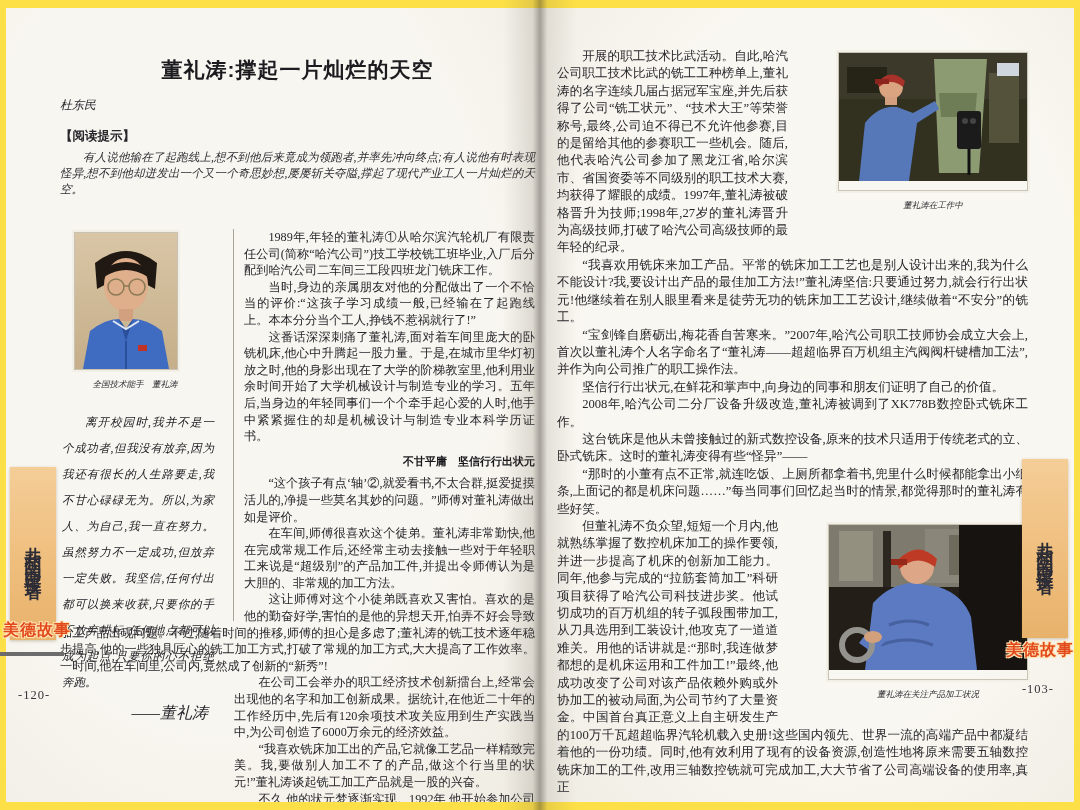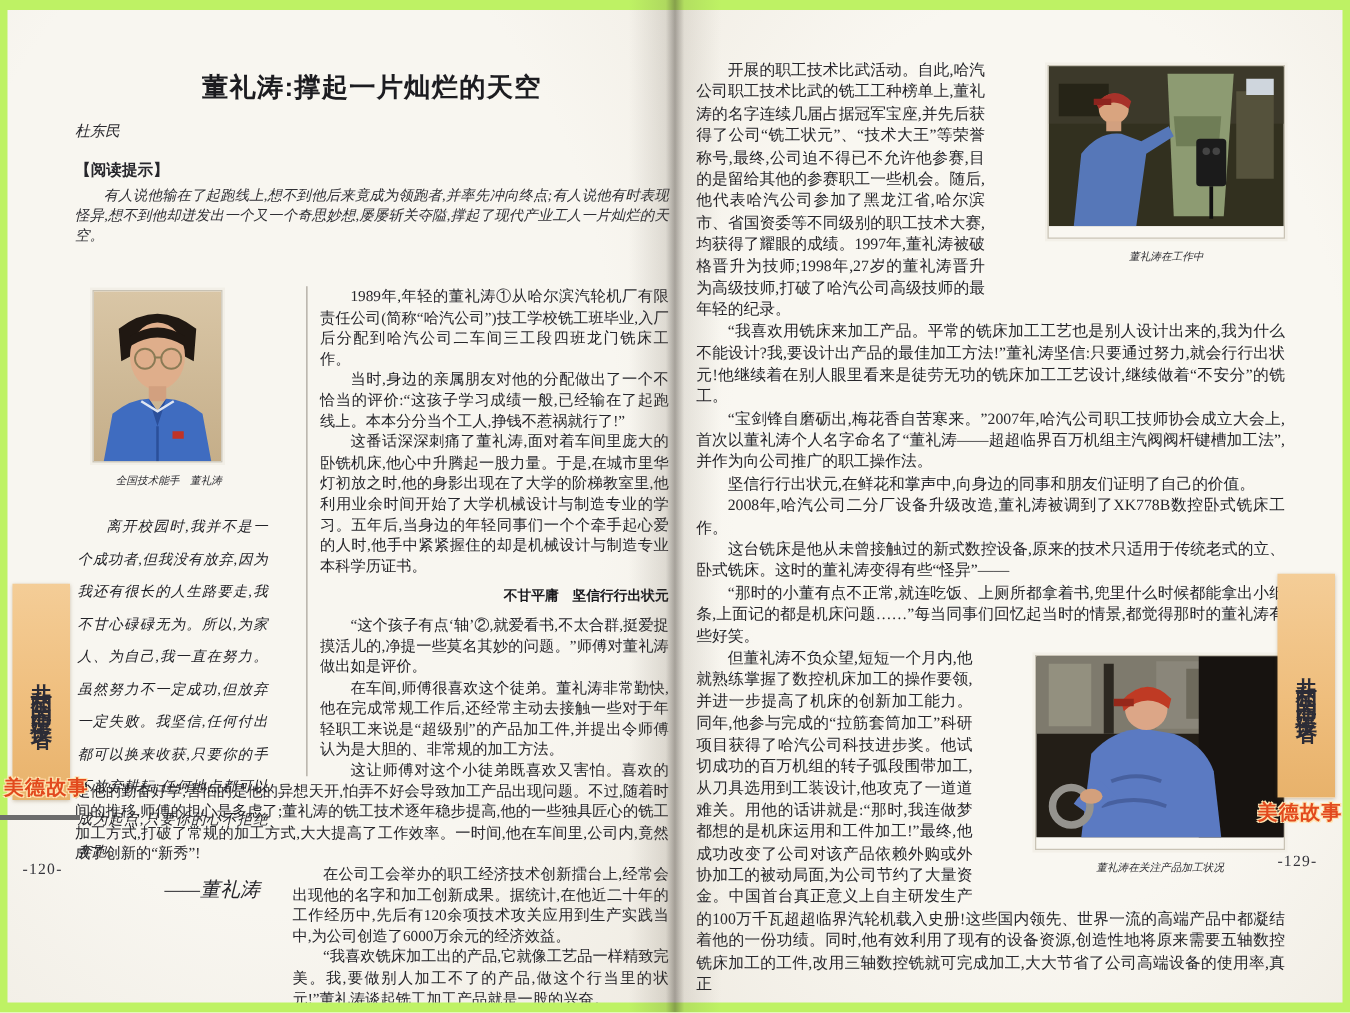--- a/index.html
+++ b/index.html
@@ -1,36 +1,36 @@
 <!DOCTYPE html>
 <html><head>
 <meta charset="utf-8">
 <style>
   html,body{margin:0;padding:0;background:#ffffff;}
-  .spread{position:relative;width:1080px;height:810px;background:#bef264;overflow:hidden;
+  .spread{position:relative;width:1080px;height:810px;background:#fde047;overflow:hidden;
           font-family:"Liberation Serif","DejaVu Serif",serif;color:#26262b;}
   .page{position:absolute;top:8px;height:794px;background:#f6f3ec;box-sizing:border-box;overflow:hidden;}
   .page-left{left:6px;width:534px;padding:48px 5px 0 54px;
              background:radial-gradient(ellipse at 40% 40%,#f8f6f0 60%,#efebe2 100%);}
   .page-right{left:540px;width:534px;padding:40px 46px 0 17px;
               background:radial-gradient(ellipse at 55% 45%,#f9f7f1 60%,#f0ece3 100%);}
   .gutter{position:absolute;left:503px;top:0;width:74px;height:810px;pointer-events:none;
           background:linear-gradient(90deg,rgba(0,0,0,0) 0%,rgba(95,85,70,.16) 40%,
           rgba(55,48,40,.42) 50%,rgba(95,85,70,.12) 60%,rgba(0,0,0,0) 100%);}
 
   
   .art-title{margin:0;text-align:center;font-family:"Liberation Sans","DejaVu Sans",sans-serif;
              font-weight:bold;font-size:21px;letter-spacing:1px;color:#1c1c20;}
   .art-author{margin-top:13px;text-align:left;font-style:italic;font-size:12px;color:#2b2b30;}
   .hint-label{margin-top:14px;font-weight:bold;font-size:12.5px;}
   .hint-text{margin:4px 0 0 0;font-style:italic;font-size:11.5px;line-height:16px;
              text-align:justify;text-indent:2em;color:#2e2e33;}
   .article{margin-top:32px;font-size:12.2px;line-height:16.6px;}
   .article p{margin:0;text-align:justify;text-indent:2em;}
-  .profile-col{float:left;width:162px;height:392px;padding-right:23px;margin-right:10px;
+  .profile-col{float:left;width:162px;height:392px;padding-right:11px;margin-right:10px;
                border-right:1px solid #a9a49a;}
   .portrait-frame{width:102px;height:136px;margin:3px 0 0 14px;border:1px solid #c8c2b4;
                   box-shadow:0 0 0 2px #f2efe7;}
   .portrait-frame svg{display:block;}
   .portrait-caption{margin-top:6px;width:150px;text-align:center;font-style:italic;
                     font-size:8.5px;color:#2e2e33;white-space:nowrap;}
   .pull-quote{margin:16px 0 0 0 !important;padding:0 8px 0 2px;font-style:italic;
               font-size:11.5px;line-height:26px;text-align:justify;text-indent:2em !important;
               color:#222227;}
   .quote-sig{margin-top:10px;text-align:right;padding-right:14px;font-style:italic;
@@ -189,16 +189,16 @@
     <span class="banner-text">共和国的建设者</span>
   </div>
   <div class="category-badge badge-left">美德故事</div>
   <div class="footer-rule"></div>
   <div class="page-number pageno-left">-120-</div>
 
   <div class="banner banner-right">
     <span class="banner-text">共和国的建设者</span>
   </div>
   <div class="category-badge badge-right">美德故事</div>
-  <div class="page-number pageno-right">-129-</div>
+  <div class="page-number pageno-right">-103-</div>
 
   <div class="gutter"></div>
 </div>
 
 </body></html>

